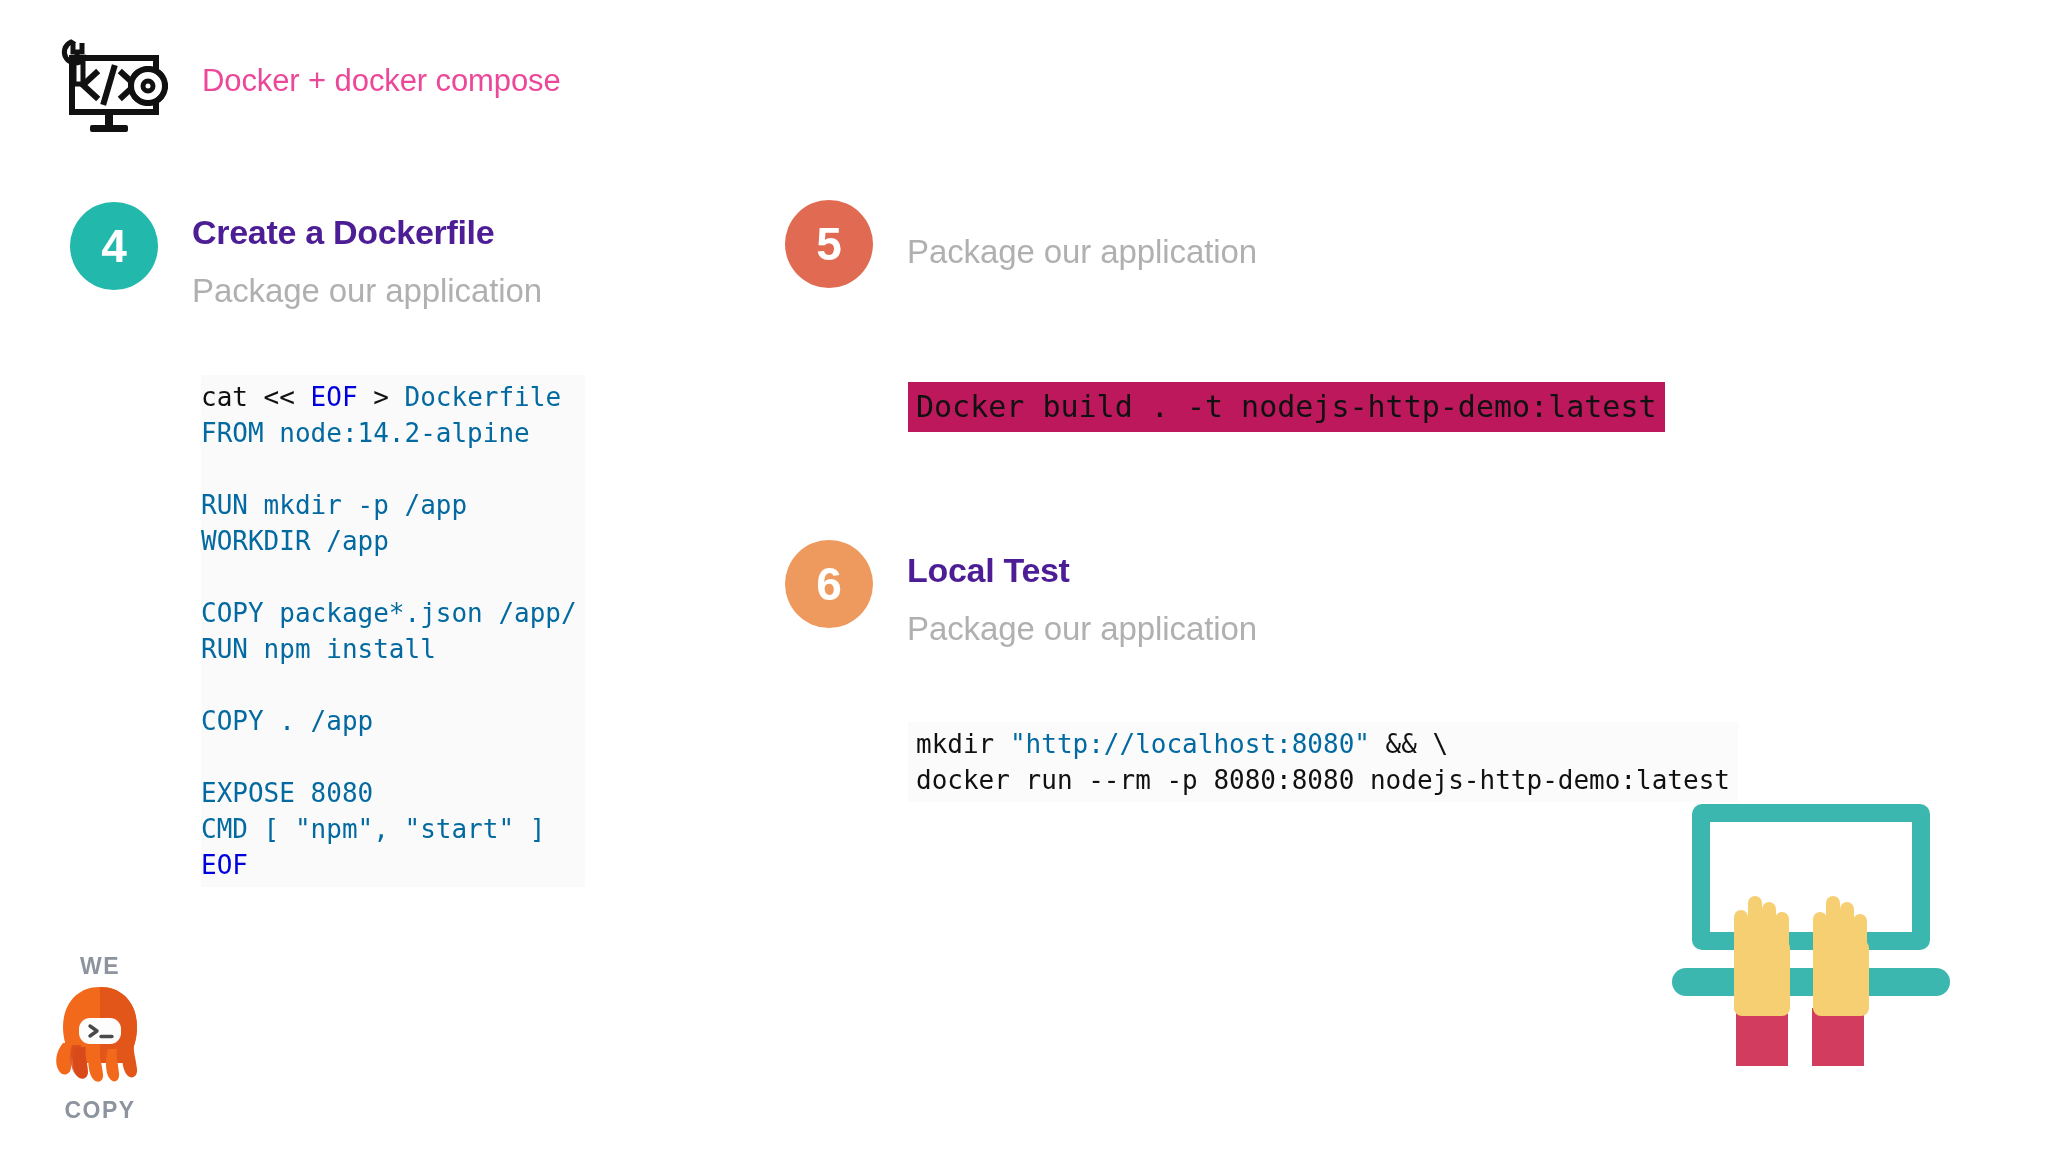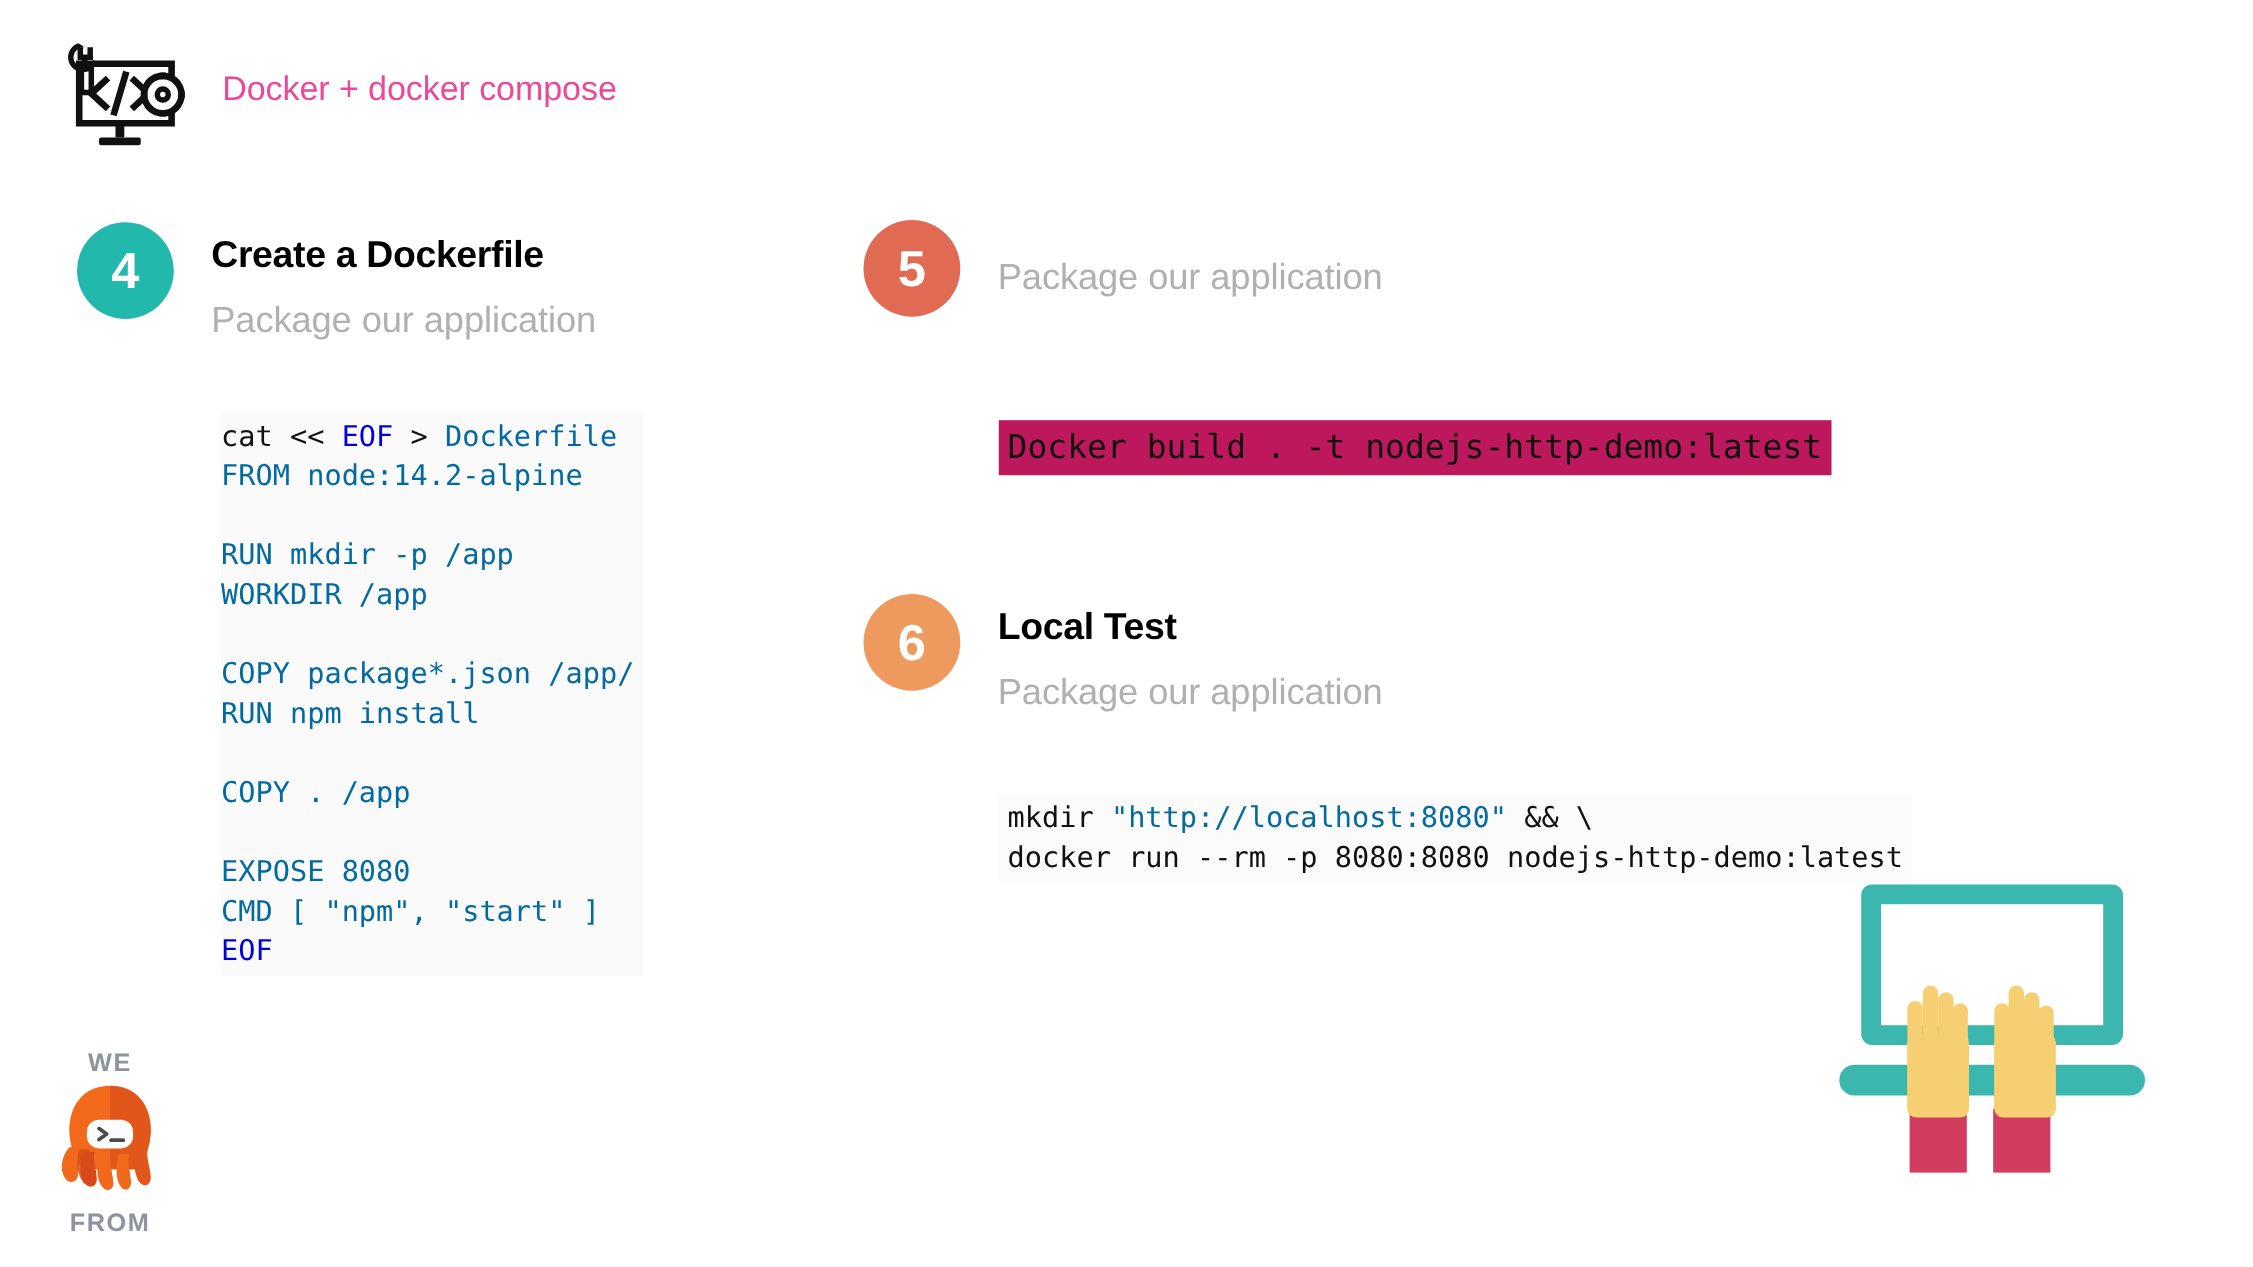--- a/index.html
+++ b/index.html
@@ -68,21 +68,21 @@
     flex: 0 0 auto;
     line-height: 1;
   }
   .step-txt {
     margin-left: 34px;
     padding-top: 12px;
   }
   .step-title {
     font-size: 34px;
     font-weight: bold;
-    color: #000000;
+    color: #4c1d95;
     letter-spacing: -0.3px;
     line-height: 1.1;
   }
   .step-sub {
     font-size: 33px;
     color: #b0b0b0;
     font-weight: 400;
     margin-top: 21px;
     letter-spacing: -0.1px;
   }
@@ -260,21 +260,21 @@
       <line x1="51" y1="51.5" x2="62" y2="51.5" stroke="#4a4a4a" stroke-width="3.4" stroke-linecap="round"></line>
 
       <path d="M13 58 C6 66 4 78 9 86 C13 92 20 90 21 83 C22 74 20 66 22 58 Z" fill="#f2691b"></path>
       <path d="M26 62 C22 72 22 84 27 91 C31 96 38 94 38 87 C38 78 34 70 36 62 Z" fill="#d84a1a"></path>
       <path d="M40 64 C37 74 38 88 43 94 C47 99 54 97 53 89 C52 79 49 72 50 64 Z" fill="#f2691b"></path>
       <path d="M58 64 C55 74 55 88 60 94 C64 99 70 96 69 88 C68 78 66 72 67 64 Z" fill="#f2691b"></path>
       <path d="M73 60 C71 70 72 84 77 90 C81 95 88 92 87 84 C86 74 83 67 84 59 Z" fill="#e2561a"></path>
       <path d="M22 60 C19 70 20 82 25 89 C28 93 33 92 33 86 C33 77 30 69 31 60 Z" fill="#d84a1a" opacity="0.85"></path>
     </svg>
   </div>
-  <div class="logo-word">FROM</div>
+  <div class="logo-word">COPY</div>
 </div>
 
 <div id="illustration">
   <svg viewBox="0 0 310 300" width="310" height="300">
 
     <path d="M30 14 H248 A10 10 0 0 1 258 24 V150 A10 10 0 0 1 248 160 H30 A10 10 0 0 1 20 150 V24 A10 10 0 0 1 30 14 Z" fill="#3cb7b0"></path>
     <rect x="38" y="32" width="202" height="110" fill="#ffffff"></rect>
 
     <rect x="0" y="178" width="278" height="28" rx="14" fill="#3cb7b0"></rect>
 

